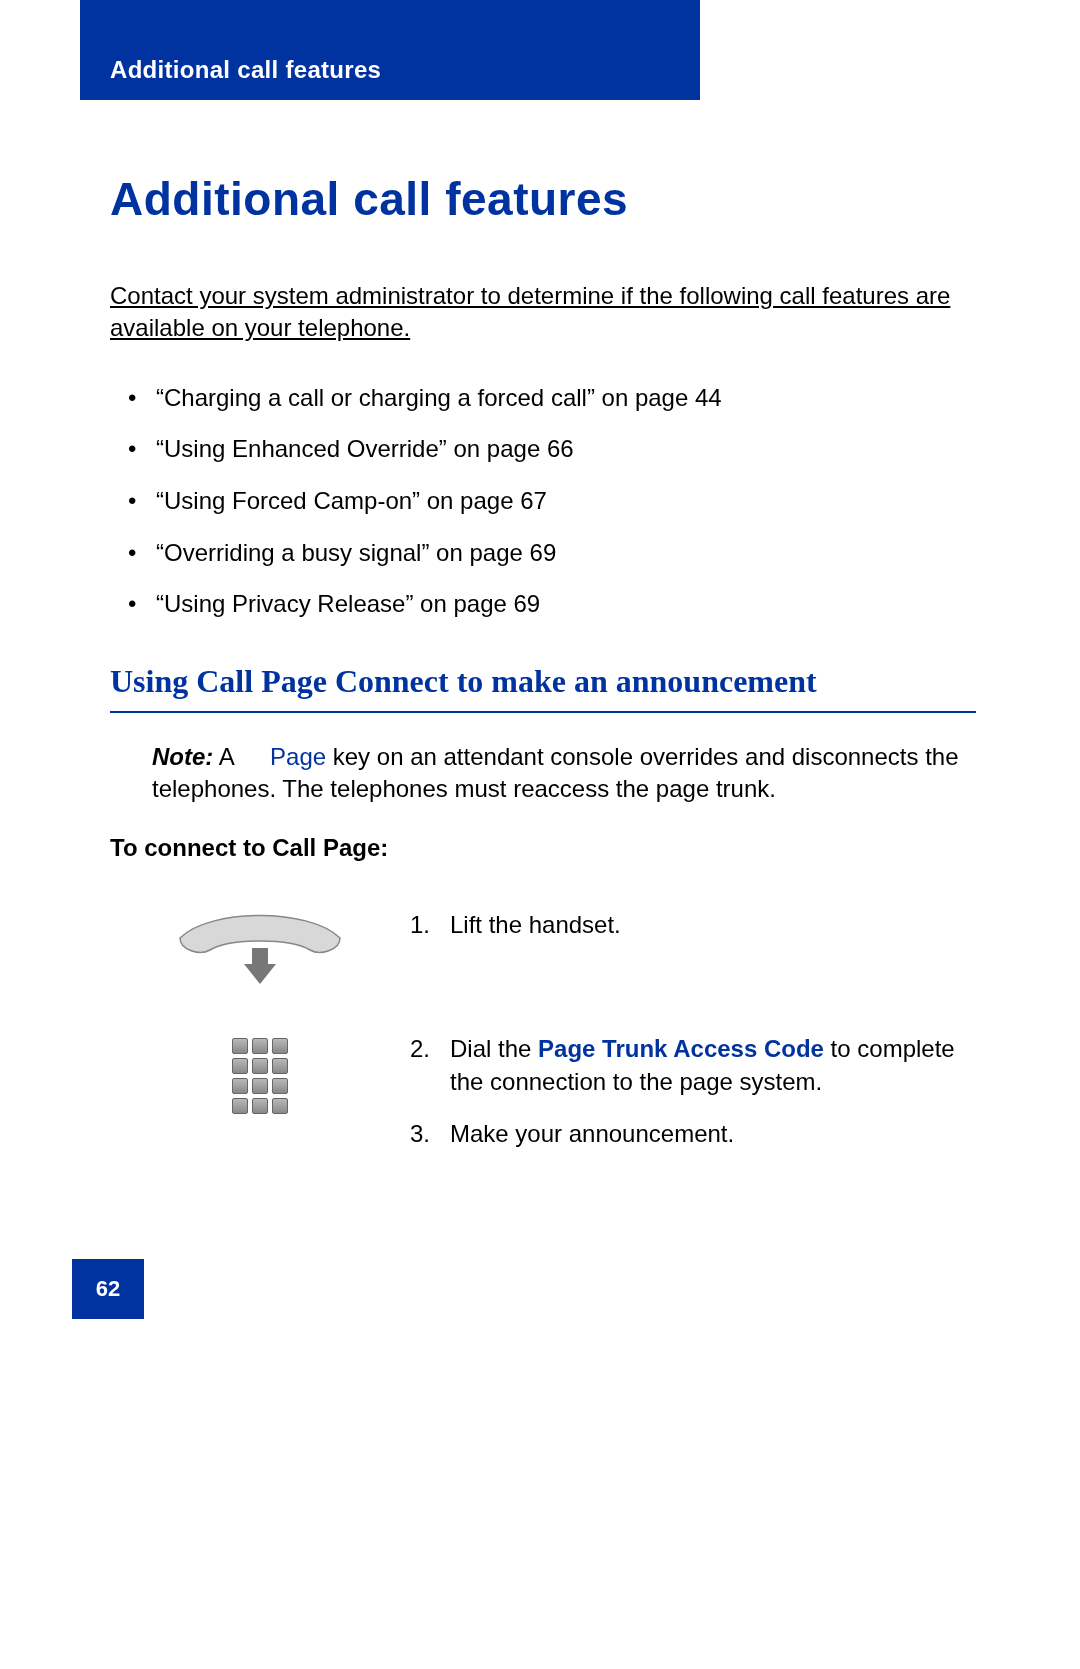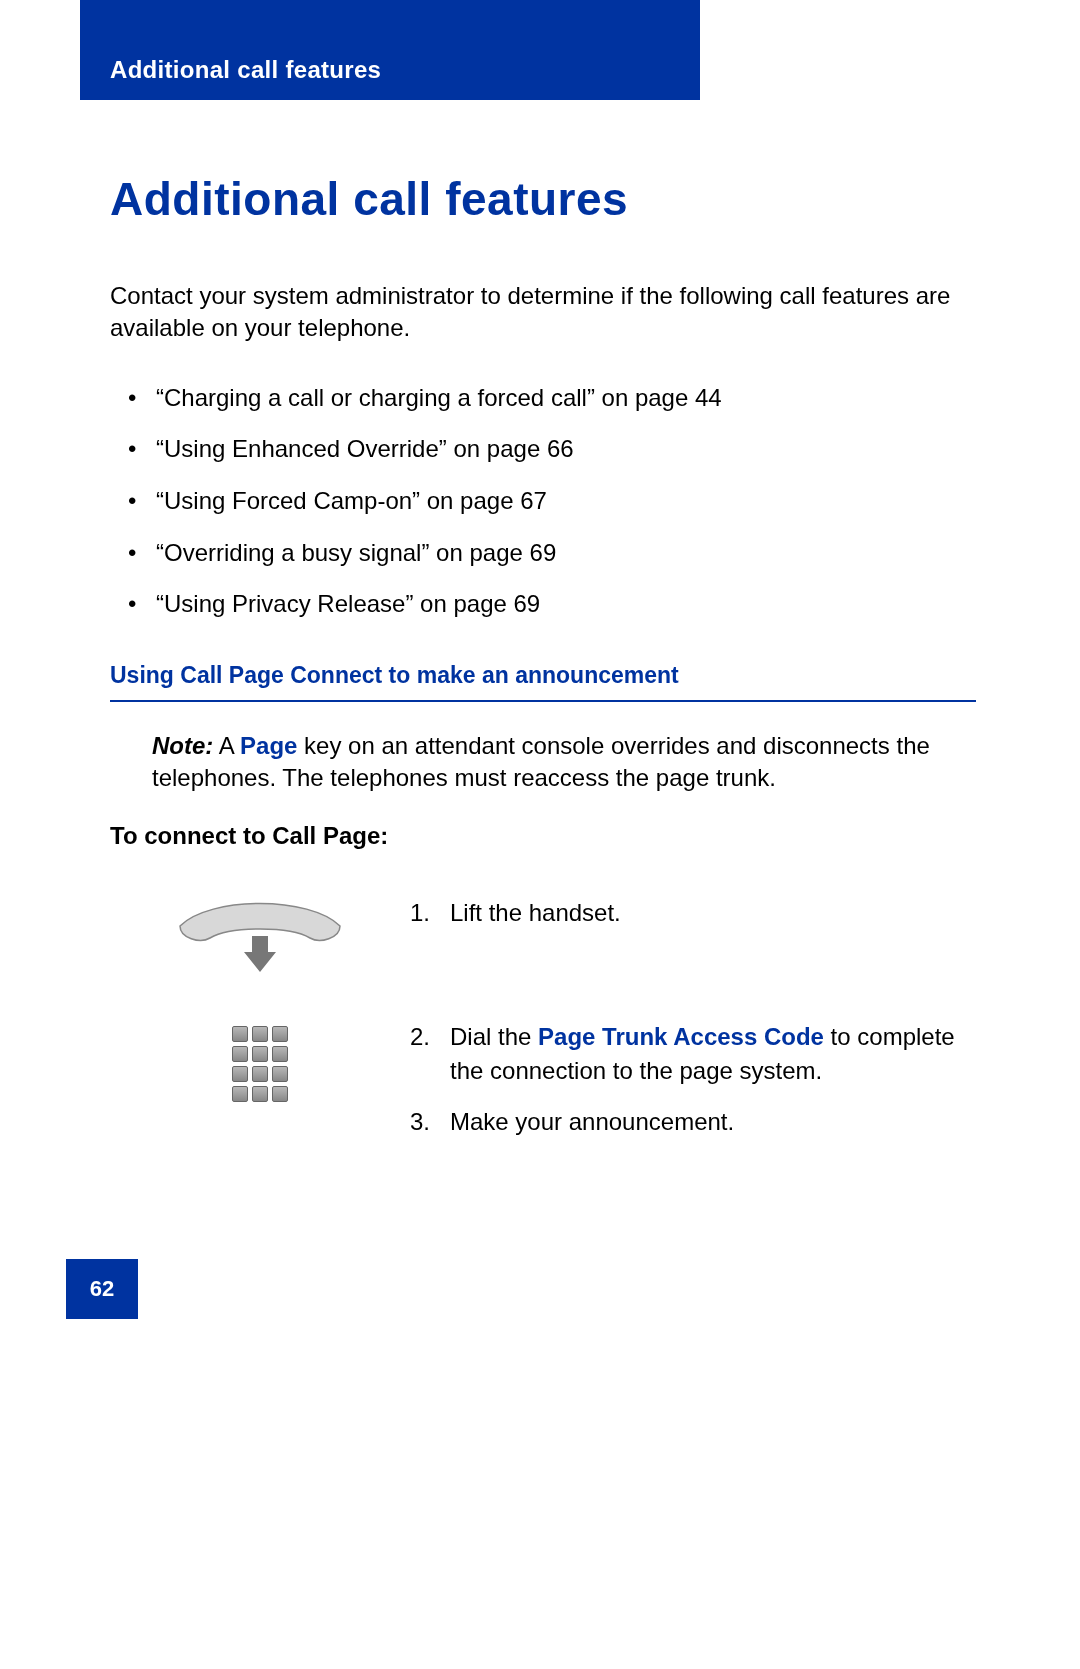--- a/index.html
+++ b/index.html
@@ -41,20 +41,21 @@
     color: #0033a0;
     font-size: 46px;
     font-weight: 800;
     margin: 22px 0 54px 0;
     letter-spacing: 0.5px;
   }
   p.intro {
     font-size: 24px;
     line-height: 1.35;
     margin: 0 0 36px 0;
+    text-decoration: underline;
   }
   ul.topic-list {
     list-style: none;
     padding: 0;
     margin: 0 0 40px 0;
   }
   ul.topic-list li {
     position: relative;
     padding-left: 46px;
     margin: 0 0 18px 0;
@@ -64,24 +65,25 @@
   ul.topic-list li::before {
     content: "•";
     position: absolute;
     left: 18px;
     top: 0;
     font-size: 24px;
     color: #000;
   }
   h2.section {
     color: #0033a0;
-    font-size: 23px;
+    font-size: 32px;
     font-weight: 800;
     margin: 30px 0 8px 0;
     line-height: 1.25;
+    font-family: Liberation Serif, serif;
   }
   .section-rule {
     border: none;
     border-top: 2px solid #0033a0;
     margin: 10px 0 28px 0;
   }
   p.body {
     font-size: 24px;
     line-height: 1.35;
     margin: 0 0 28px 0;
@@ -90,21 +92,22 @@
     margin: 0 0 28px 42px;
     font-size: 24px;
     line-height: 1.35;
   }
   .note .note-label {
     font-style: italic;
     font-weight: 700;
   }
   .note .blue-bold {
     color: #0033a0;
-    font-weight: 700;
+    font-weight: 400;
+    margin-left: 30px;
   }
   .instr-heading {
     font-weight: 700;
     font-size: 24px;
     margin: 10px 0 46px 0;
   }
   .step-row {
     display: flex;
     align-items: flex-start;
     margin-bottom: 44px;
@@ -138,21 +141,21 @@
     left: 0;
     top: 0;
   }
   .blue-bold {
     color: #0033a0;
     font-weight: 700;
   }
   
   .footer-tab {
     position: absolute;
-    left: 66px;
+    left: 72px;
     bottom: 0;
     width: 72px;
     height: 60px;
     background: #0033a0;
     display: flex;
     align-items: center;
     justify-content: center;
   }
   .footer-tab-text {
     color: #fff;

